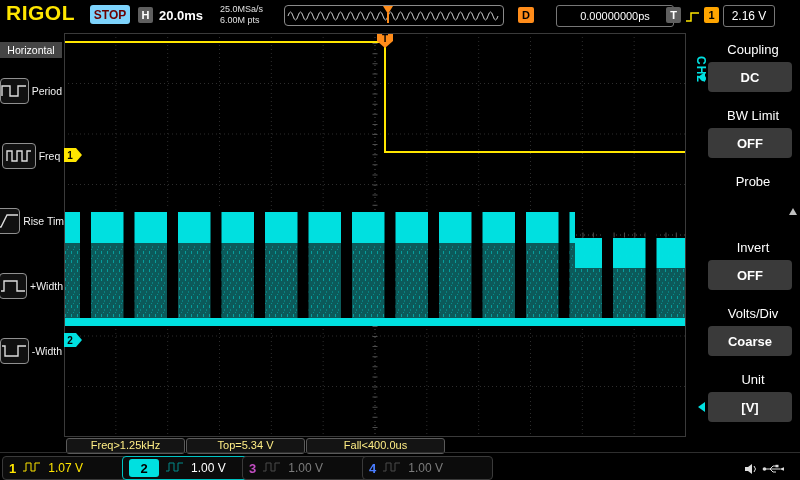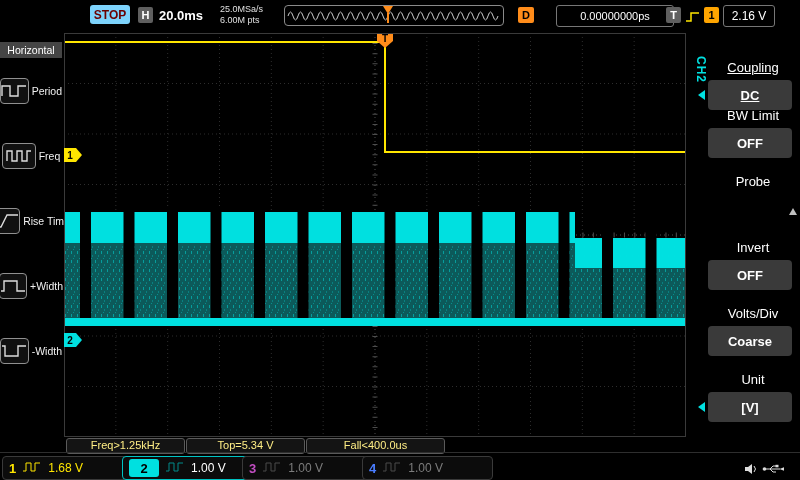--- a/index.html
+++ b/index.html
@@ -65,36 +65,37 @@
   #seg-ch3 .ch-num{color:#c24ec2;}
   #seg-ch4 .ch-num{color:#4a7dff;}
   #sound-icon{left:744px;top:8px;}
   #usb-icon{left:762px;top:8px;}
 
   
   #rpanel{left:694px;top:30px;width:106px;height:420px;}
   #rpanel-tab{position:absolute;left:0;top:26px;color:#00e0e0;font-weight:bold;font-size:12px;
               writing-mode:vertical-rl;letter-spacing:1px;}
   .rp-group{position:absolute;left:0;width:106px;height:64px;}
-  #rp-g0{top:28px;text-decoration:underline;} #rp-g1{top:76px;} #rp-g2{top:142px;} #rp-g3{top:208px;} #rp-g4{top:274px;} #rp-g5{top:340px;}
+  #rp-g0{top:10px;} #rp-g1{top:76px;} #rp-g2{top:142px;} #rp-g3{top:208px;} #rp-g4{top:274px;} #rp-g5{top:340px;}
   .rp-label{color:#fff;font-size:13px;text-align:center;height:20px;line-height:20px;padding-left:12px;}
   .rp-row{display:flex;align-items:center;height:30px;margin-top:2px;}
   .rp-arrow{width:14px;display:flex;align-items:center;justify-content:center;}
   .rp-arrow.show::after{content:"";width:0;height:0;border-top:5px solid transparent;
                         border-bottom:5px solid transparent;border-right:7px solid #00e0e0;}
   .rp-btn{width:84px;height:30px;background:#3a3a3a;border:none;border-radius:4px;color:#fff;font-weight:bold;
           font-size:13px;display:flex;align-items:center;justify-content:center;font-family:inherit;}
   #menu-up-arrow{left:789px;top:208px;width:0;height:0;border-left:4px solid transparent;
                  border-right:4px solid transparent;border-bottom:7px solid #c0c0c0;}
 </style>
 </head>
 <body>
 
 <div id="screen">
 
+  <div class="abs" id="brand">RIGOL</div>
   <div class="abs" id="stop-badge">STOP</div>
   <div class="abs key-box" id="h-box">H</div>
   <div class="abs" id="timebase">20.0ms</div>
   <div class="abs" id="rate-box">
     <div>25.0MSa/s</div>
     <div>6.00M pts</div>
   </div>
   <div class="abs" id="membar">
     <svg width="216" height="19">
       <path id="squiggle-path" fill="none" stroke="#c8c8c8" stroke-width="1" d="M3,10 q2.5,-8 5,0 q2.5,8 5,0 q2.5,-8 5,0 q2.5,8 5,0 q2.5,-8 5,0 q2.5,8 5,0 q2.5,-8 5,0 q2.5,8 5,0 q2.5,-8 5,0 q2.5,8 5,0 q2.5,-8 5,0 q2.5,8 5,0 q2.5,-8 5,0 q2.5,8 5,0 q2.5,-8 5,0 q2.5,8 5,0 q2.5,-8 5,0 q2.5,8 5,0 q2.5,-8 5,0 q2.5,8 5,0 q2.5,-8 5,0 q2.5,8 5,0 q2.5,-8 5,0 q2.5,8 5,0 q2.5,-8 5,0 q2.5,8 5,0 q2.5,-8 5,0 q2.5,8 5,0 q2.5,-8 5,0 q2.5,8 5,0 q2.5,-8 5,0 q2.5,8 5,0 q2.5,-8 5,0 q2.5,8 5,0 q2.5,-8 5,0 q2.5,8 5,0 q2.5,-8 5,0 q2.5,8 5,0 q2.5,-8 5,0 q2.5,8 5,0 q2.5,-8 5,0 q2.5,8 5,0"></path>
@@ -234,21 +235,21 @@
   <div class="abs meas-box" id="meas-2">Fall&lt;400.0us</div>
 
   <div class="abs" id="statusbar">
     <div class="ch-seg" id="seg-ch1">
       <span class="ch-num">1</span>
       <span>
         <svg width="20" height="12" viewBox="0 0 20 12">
             <path d="M1,10 L4,10 L4,2 L9,2 L9,10 L13,10 L13,2 L18,2" stroke="#ffe600" fill="none"></path>
           </svg>
       </span>
-      <span class="ch-scale">1.68 V</span>
+      <span class="ch-scale">1.07 V</span>
     </div>
     <div class="ch-seg" id="seg-ch2">
       <span class="ch-num">2</span>
       <span>
         <svg width="20" height="12" viewBox="0 0 20 12">
             <path d="M1,10 L4,10 L4,2 L9,2 L9,10 L13,10 L13,2 L18,2" stroke="#008a8a" fill="none"></path>
           </svg>
       </span>
       <span class="ch-scale">1.00 V</span>
     </div>

